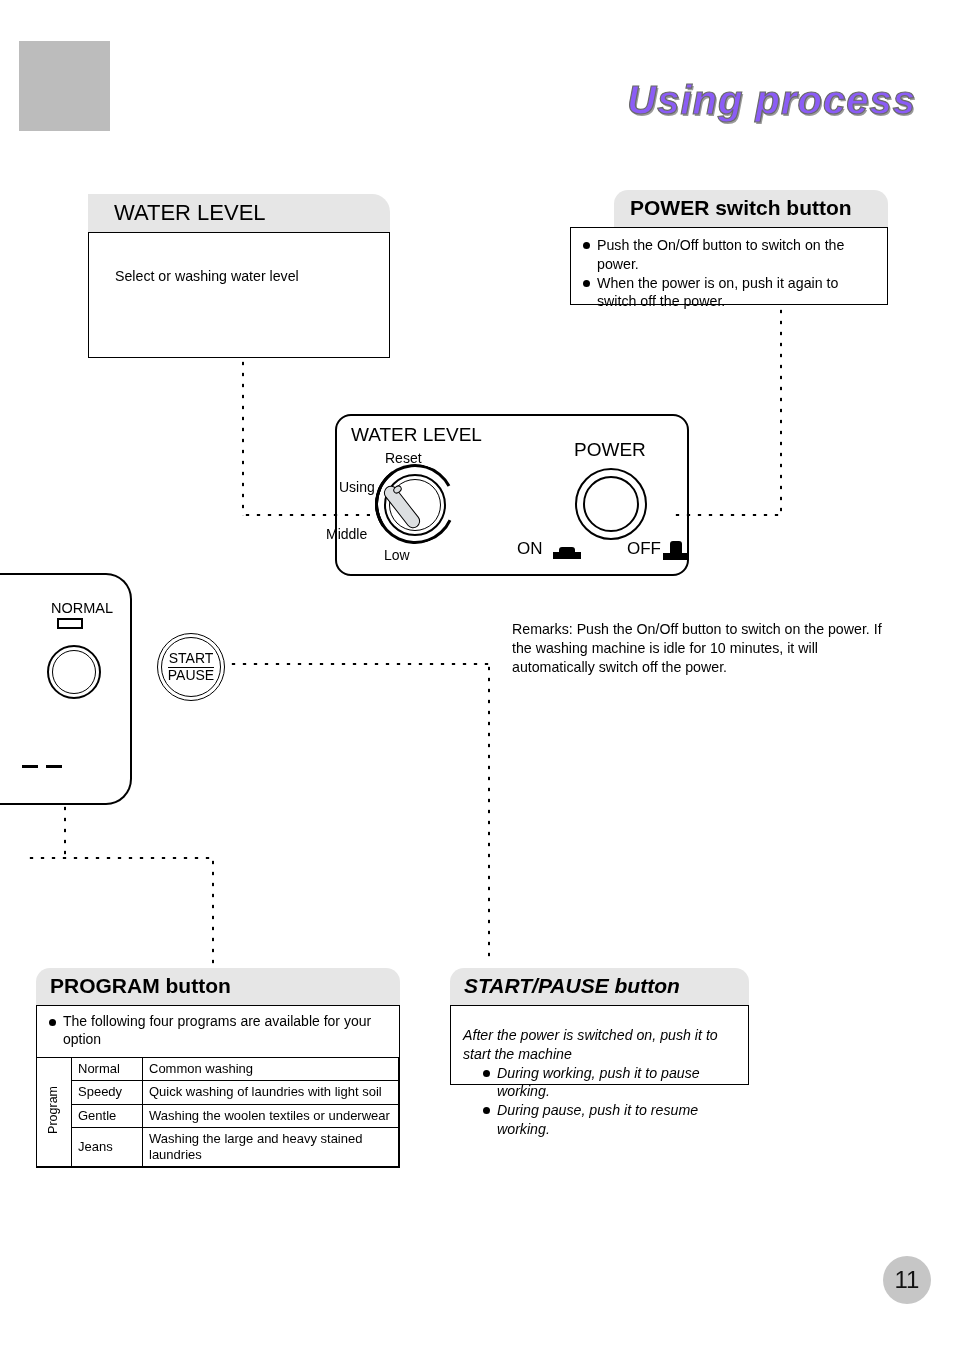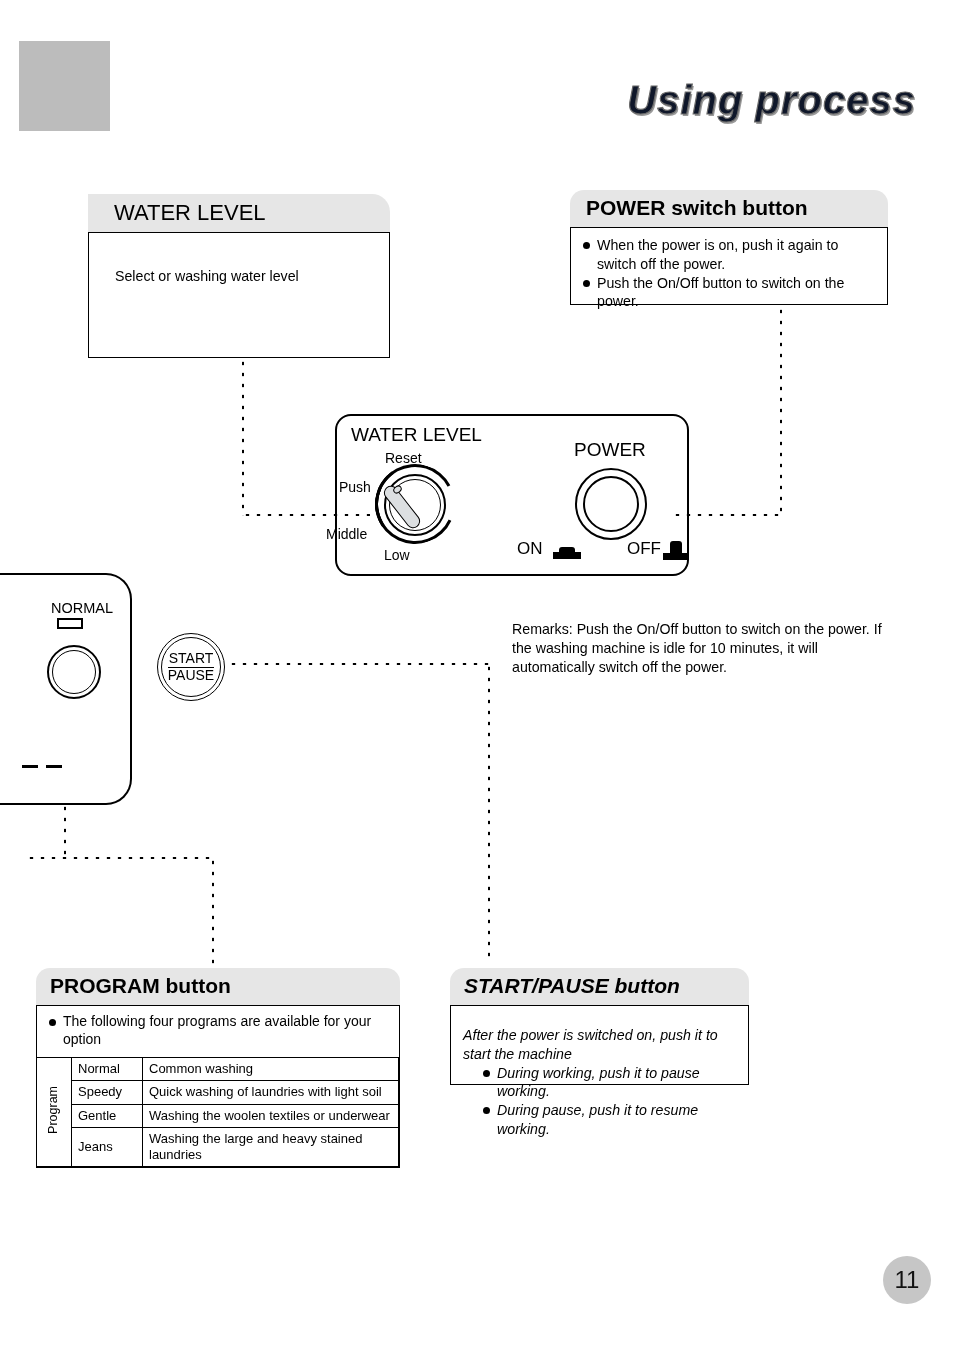--- a/index.html
+++ b/index.html
@@ -26,21 +26,21 @@
     width: 91px; height: 90px;
     background: #bcbcbc;
   }
   .page-title {
     position: absolute;
     right: 38px; top: 78px;
     font-size: 40px;
     font-weight: bold;
     font-style: italic;
     letter-spacing: 1px;
-    color: #0f172a;
+    color: #8b5cf6;
     -webkit-text-stroke: 1.2px #6a6a6a;
     text-shadow: 1.5px 1.5px 0 #9a9a9a;
     white-space: nowrap;
   }
 
   
   .callout { position: absolute; }
   .callout .cap {
     background: #e6e6e6;
     padding: 6px 0 7px 24px;
@@ -73,21 +73,21 @@
     background: #000;
   }
 
   
   #wl-callout { left: 88px; top: 194px; width: 302px; }
   #wl-callout .cap { border-top-right-radius: 18px; border-top-left-radius:0; padding-left: 26px;}
   #wl-callout .body { height: 126px; padding: 34px 0 0 26px; }
 
   
   #pw-callout { left: 570px; top: 190px; width: 318px; }
-  #pw-callout .cap { border-top-left-radius: 14px; border-top-right-radius: 14px; padding-left: 16px; font-size: 21px;}
+  #pw-callout .cap { border-top-left-radius: 14px; border-top-right-radius: 14px; padding-left: 16px; font-size: 21px; margin-left: 44px;}
   #pw-callout .body { height: 78px; padding: 8px 10px 0 10px; }
 
   
   #pg-callout { left: 36px; top: 968px; width: 364px; }
   #pg-callout .cap { padding-left: 14px; }
   #pg-callout .body { padding: 0; }
 
   
   #sp-callout { left: 450px; top: 968px; width: 299px; font-style: italic; }
   #sp-callout .cap { padding-left: 14px; }
@@ -340,35 +340,35 @@
   <div class="callout" id="wl-callout">
     <div class="cap thin">WATER LEVEL</div>
     <div class="body">
       <p>Select or washing water level</p>
     </div>
   </div>
 
   <div class="callout" id="pw-callout">
     <div class="cap">POWER switch button</div>
     <div class="body">
+      <p class="bul">Push the On/Off button to switch on the power.</p>
       <p class="bul">When the power is on, push it again to switch off the power.</p>
-      <p class="bul">Push the On/Off button to switch on the power.</p>
     </div>
   </div>
 
   <div id="panel">
     <div class="lbl" id="wl-panel-label">WATER LEVEL</div>
     <div class="lbl" id="power-panel-label">POWER</div>
 
     <div class="arc" id="arc-top"></div>
     <div class="arc" id="arc-mid"></div>
     <div class="arc" id="arc-bot"></div>
 
     <div class="scale-txt" id="s-reset">Reset</div>
-    <div class="scale-txt" id="s-high">Push</div>
+    <div class="scale-txt" id="s-high">Using</div>
     <div class="scale-txt" id="s-middle">Middle</div>
     <div class="scale-txt" id="s-low">Low</div>
 
     <div class="knob-outer" id="knob1"></div>
     <div id="knob1b"></div>
     <div id="knob1-pointer"></div>
     <div id="knob1-dot"></div>
 
     <div id="pbtn-outer"></div>
     <div id="pbtn-inner"></div>

